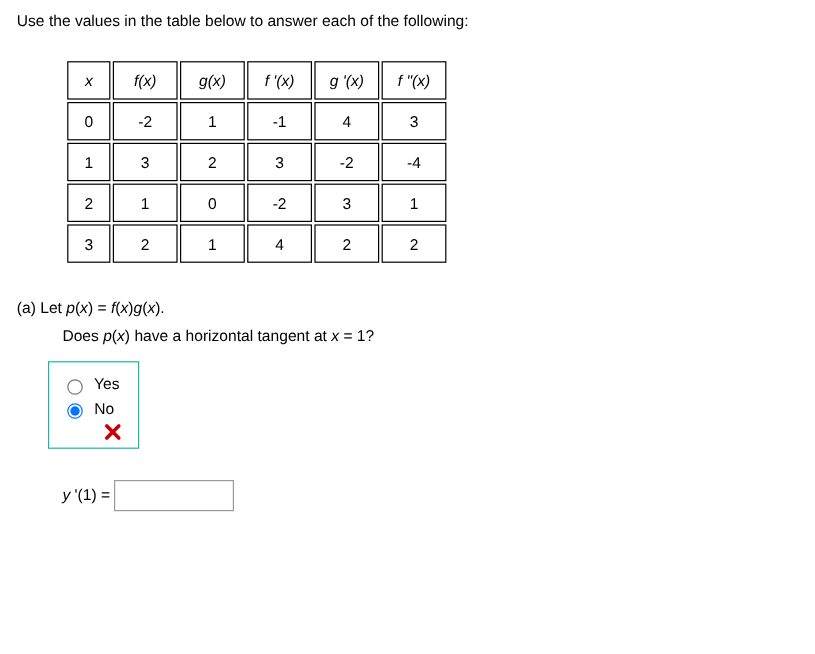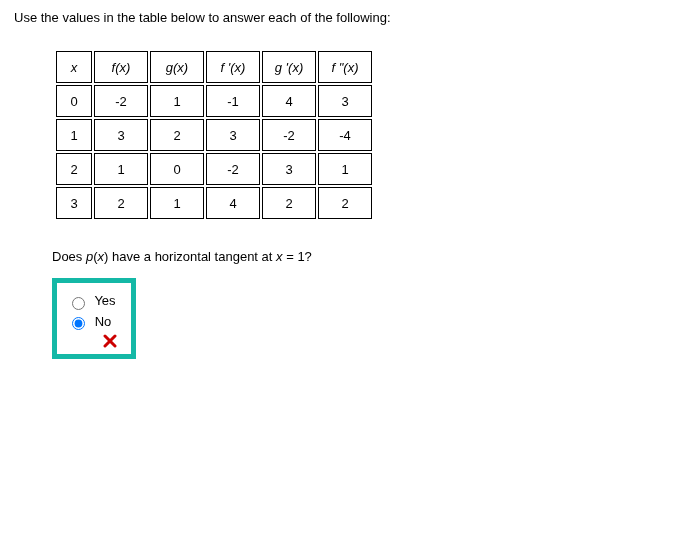--- a/index.html
+++ b/index.html
@@ -57,22 +57,22 @@
   }
   .check-icon {
     display:inline-block;
     width:16px; height:16px;
     vertical-align: middle;
     margin-left: 18px;
     position:relative;
   }
   .check-icon svg { display:block; }
   .radio-group {
-    margin-left: 38px;
-    border: 5px solid #14b8a6;
+    margin-left: 26px;
+    border: 1px solid #14b8a6;
     display: inline-block;
     padding: 6px 14px 6px 10px;
   }
   .radio-row {
     margin: 4px 0;
   }
   .radio-row input { vertical-align: middle; margin-right:6px;}
   .cross-icon {
     display:block;
     margin: 4px 0 0 36px;
@@ -125,20 +125,23 @@
       <td>2</td>
       <td>1</td>
       <td>4</td>
       <td>2</td>
       <td>2</td>
     </tr>
   </tbody>
 </table>
 
 <div class="section">
+  <div class="part-a">
+    (a) Let <span class="ital">p</span>(<span class="ital">x</span>) = <span class="ital">f</span>(<span class="ital">x</span>)<span class="ital">g</span>(<span class="ital">x</span>).
+  </div>
 
   <div class="sub">
     Does <span class="ital">p</span>(<span class="ital">x</span>) have a horizontal tangent at <span class="ital">x</span> = 1?
   </div>
 
   <div class="radio-group">
     <div class="radio-row">
       <input type="radio" name="ht" style="">
       <span>Yes</span>
     </div>
@@ -149,13 +152,17 @@
     <span class="cross-icon">
       <svg width="14" height="14" viewBox="0 0 14 14">
         <line x1="2" y1="2" x2="12" y2="12" stroke="#cc0000" stroke-width="3" stroke-linecap="round"></line>
         <line x1="12" y1="2" x2="2" y2="12" stroke="#cc0000" stroke-width="3" stroke-linecap="round"></line>
       </svg>
     </span>
   </div>
 </div>
 
 <div class="section">
+  <div class="sub">
+    <span><span class="ital">y</span> '(1) = </span>
+    <input class="answer-input" type="text" value="" style="">
+  </div>
 </div>
 
 </body></html>

